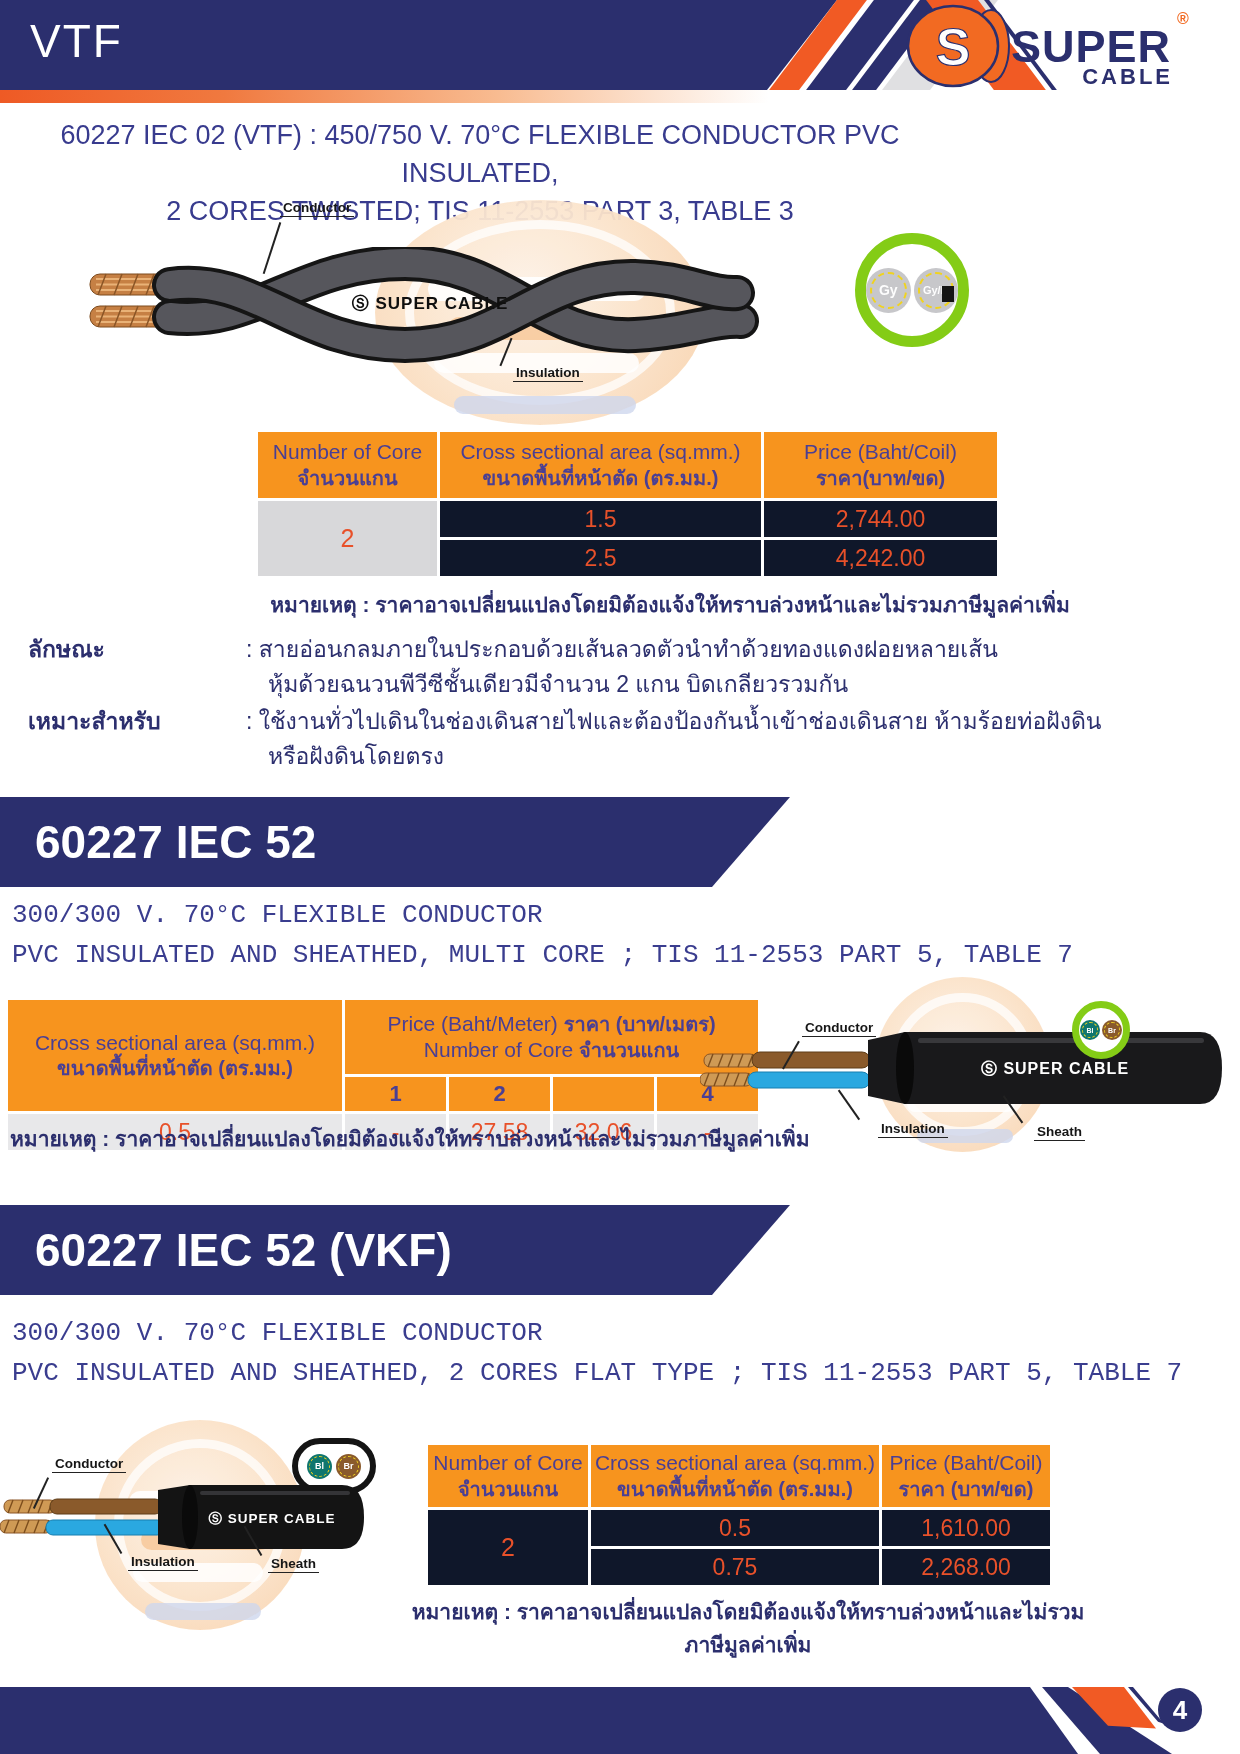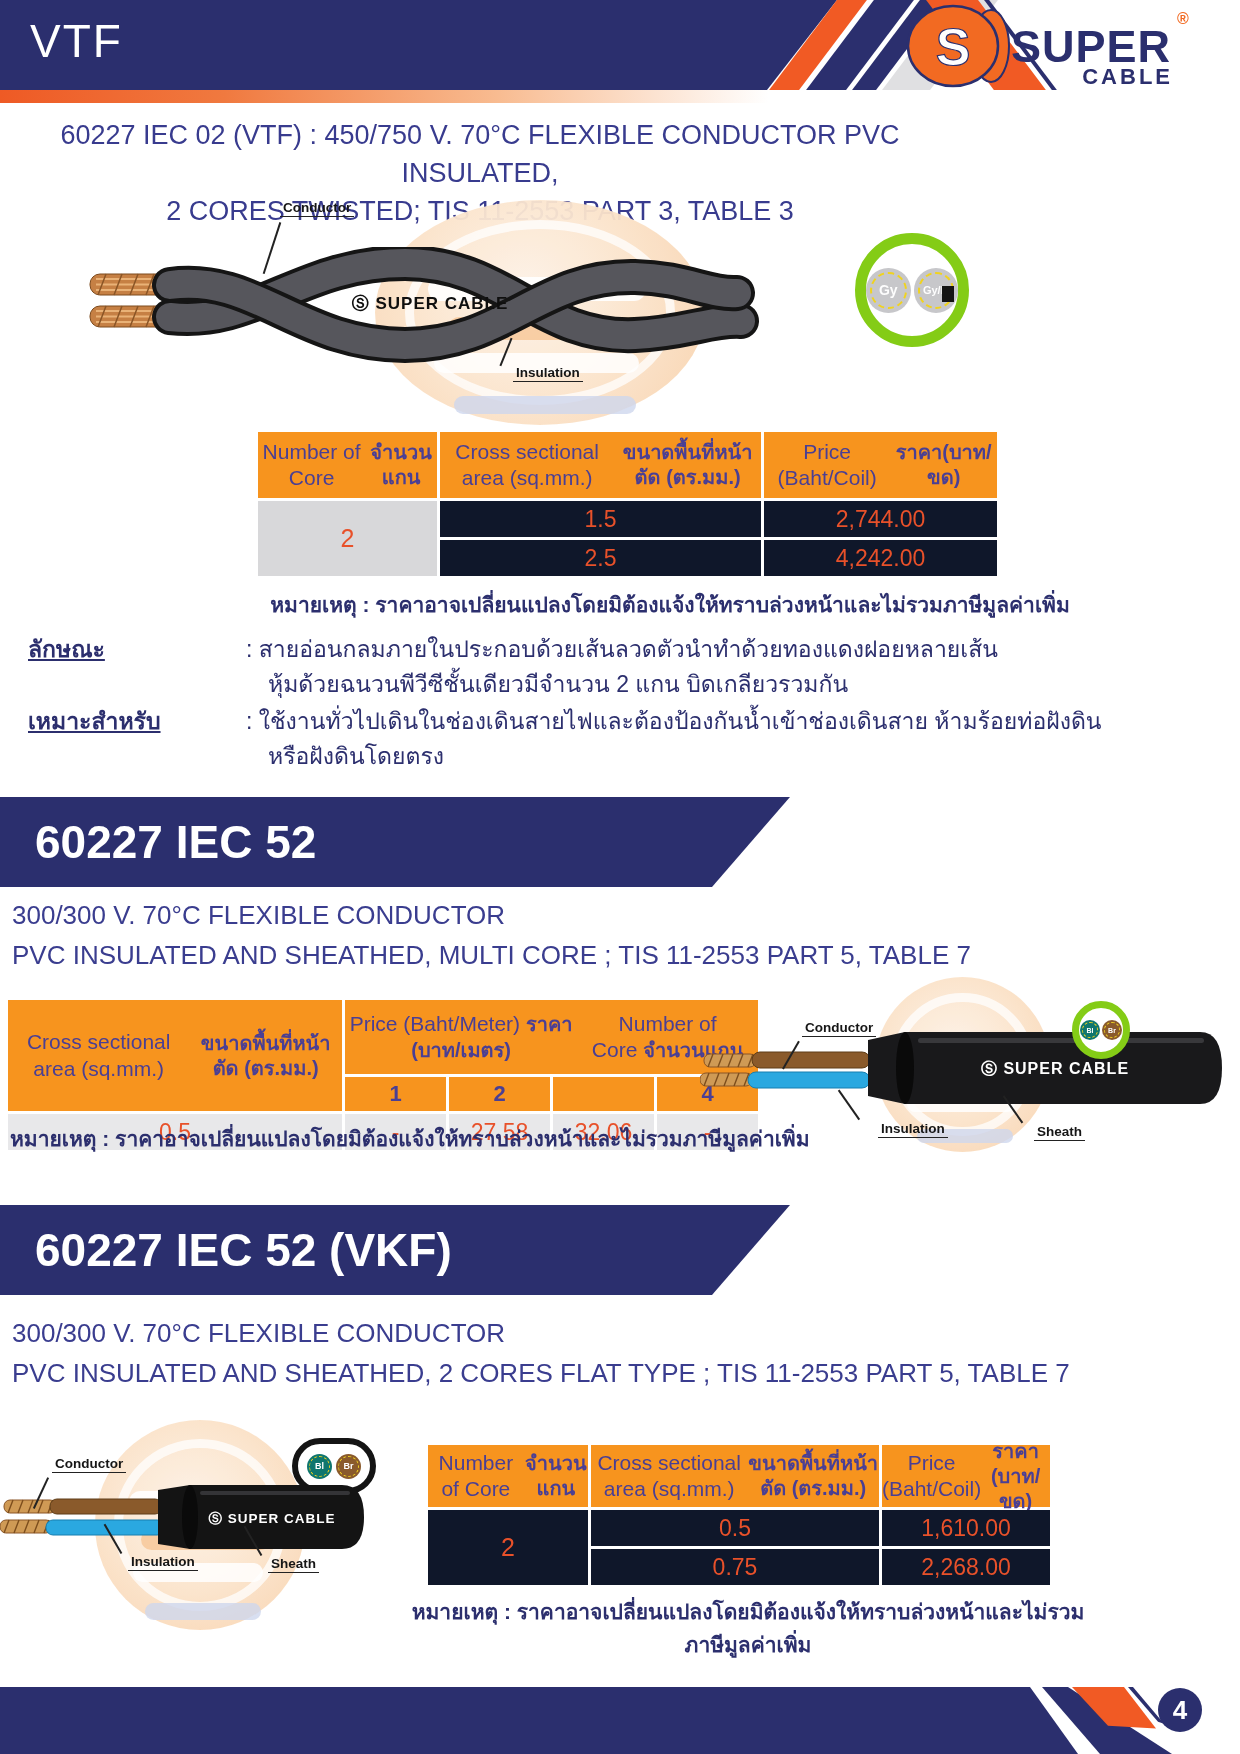--- a/index.html
+++ b/index.html
@@ -15,21 +15,21 @@
   .sk2{transform:skewX(37deg);}
   .vtf{position:absolute;left:30px;top:14px;color:#fff;font-size:46px;letter-spacing:2px;}
   .orange-bar{position:absolute;top:90px;left:0;width:1240px;height:13px;
       background:linear-gradient(to right,#ee5a25 0%,#f0793f 18%,#f8bb90 40%,#ffffff 62%,#ffffff 100%);}
 
   
   .title1{position:absolute;top:116px;left:40px;width:880px;text-align:center;color:#383b8e;
           font-size:27px;line-height:38px;}
   .banner{position:absolute;left:0;height:90px;background:#2b2f6e;display:flex;align-items:center;
           padding-left:35px;color:#fff;font-size:46px;font-weight:600;box-sizing:border-box;}
-  .sub{position:absolute;left:12px;color:#3a3d8f;font-size:26px;}
+  .sub{position:absolute;left:12px;color:#3a3d8f;font-size:26px;font-family:Liberation Mono, monospace;}
 
   
   .wm{position:absolute;border-radius:50%;opacity:.95;
       background:radial-gradient(circle at 45% 42%,#fdf3e8 0%,#fbe3ca 52%,#f8d2ab 100%);}
   .wm i{position:absolute;display:block;border-radius:999px;}
   .wm .r{inset:9%;border:9px solid #ffffff;border-radius:50%;opacity:.75;}
   .wm .s1{left:16%;top:34%;width:66%;height:11%;background:#fff;opacity:.9;}
   .wm .s2{left:22%;top:52%;width:62%;height:10%;background:#f6c391;opacity:.8;}
   .wm .s3{left:18%;top:68%;width:62%;height:9%;background:#fff;opacity:.85;}
   .wm .bl{left:24%;bottom:5%;width:55%;height:8%;background:#ccd4ec;opacity:.8;}
@@ -48,38 +48,38 @@
         color:#fff;font-weight:bold;}
   .core:before{content:"";position:absolute;inset:4px;border:2px dashed #f0d31f;border-radius:50%;}
   .core.sm:before{inset:2px;border-width:1.5px;}
   .gray{background:#c7c7ca;color:#fdfdfd;}
   .blue{background:#0f766e;}
   .brown{background:#8a5a2b;}
   .notch{position:absolute;right:4px;top:42px;width:12px;height:16px;background:#141414;}
 
   
   .tbl{position:absolute;display:grid;gap:3px;}
-  .c{display:flex;flex-direction:row;align-items:center;justify-content:center;text-align:center;line-height:1.25;}
+  .c{display:flex;flex-direction:column;align-items:center;justify-content:center;text-align:center;line-height:1.25;}
   .th{background:#f7941e;color:#4a3f94;}
   .th .en{font-size:21px;}
   .th .tl{font-size:20px;font-weight:bold;}
   .bg1{background:#0f172a;}
   .bg2{background:#0f172a;}
   .bgc{background:#d8d8da;}
   .bg3{background:#e8e8ea;}
   .val{color:#e8512a;font-size:23px;}
   .coreval{color:#e8512a;font-size:25px;}
   .num{color:#4a3f94;font-size:22px;font-weight:bold;}
   .note{position:absolute;color:#2c2f6e;font-size:21px;font-weight:600;}
 
   
   .desc{position:absolute;top:630px;left:28px;width:1150px;color:#2c2f6e;font-size:23px;}
   .desc .hd{font-weight:bold;font-size:24px;line-height:36px;}
   .drow{display:flex;margin-top:2px;line-height:35px;}
-  .dlabel{width:218px;font-weight:bold;flex:none;text-decoration:underline;}
+  .dlabel{width:218px;font-weight:bold;flex:none;}
   .dtext{flex:1;}
   .ind{margin-left:240px;line-height:35px;}
 
   
   .fpiece{position:absolute;top:1687px;left:0;width:1240px;height:67px;}
   .f-main{background:#2b2f6e;clip-path:polygon(0 0,1030px 0,1078px 100%,0 100%);}
   .f-n2{background:#2b2f6e;clip-path:polygon(1042px 0,1068px 0,1172px 100%,1100px 100%);}
   .f-or{background:#f15a24;clip-path:polygon(1072px 0,1124px 0,1156px 62%,1108px 58%);}
   .f-n3{background:#2b2f6e;clip-path:polygon(1128px 0,1133px 0,1164px 55%,1158px 52%);}
   .f-page{position:absolute;left:1158px;top:1688px;width:44px;height:44px;border-radius:50%;

